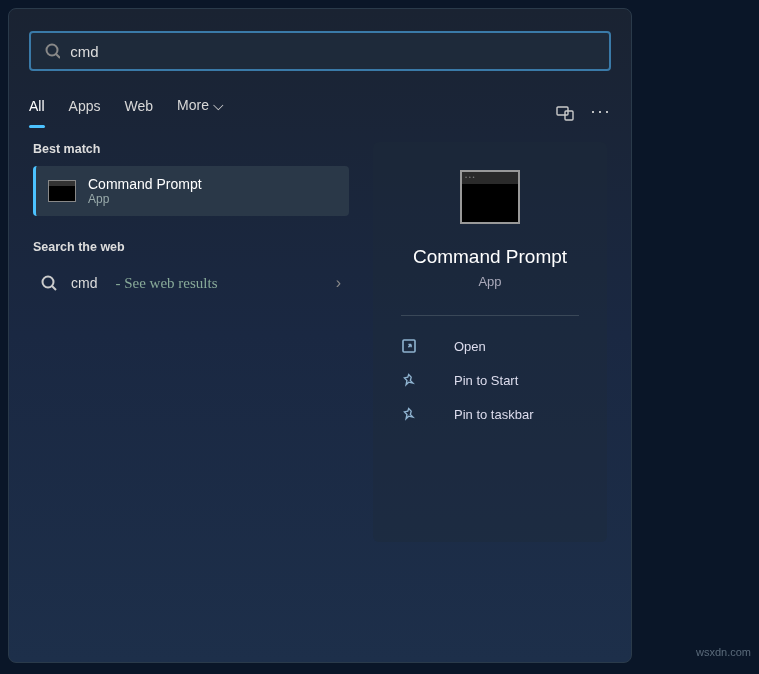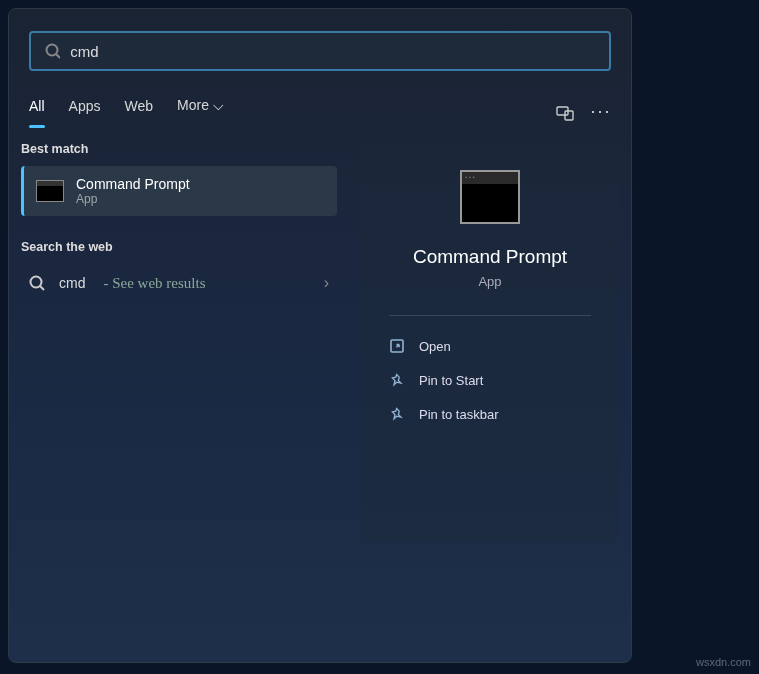--- a/index.html
+++ b/index.html
@@ -8,21 +8,21 @@
 .search-bar { margin: 22px 20px 0 20px; height: 40px; background: #1e2a3a; border: 2px solid #3a7aa8; border-radius: 4px; display: flex; align-items: center; padding: 0 14px; }
 .search-bar svg { width: 16px; height: 16px; stroke: #888; fill: none; stroke-width: 2; margin-right: 10px; }
 .search-bar input { background: transparent; border: none; outline: none; color: #ddd; font-size: 15px; width: 100%; }
 .tabs { display: flex; align-items: flex-end; margin: 18px 20px 0 20px; gap: 0; }
 .tab { color: #d8d8d8; font-size: 14px; padding: 8px 0; margin-right: 24px; cursor: pointer; position: relative; }
 .tab.active { color: #fff; }
 .tab.active::after { content: ""; position: absolute; left: 0; bottom: -6px; width: 100%; height: 3px; background: #4cc2ff; border-radius: 2px; }
 .tab-chevron { display: inline-block; margin-left: 4px; }
 .tab-spacer { flex: 1; }
 .tab-icon-btn { color: #d8d8d8; margin-left: 16px; cursor: pointer; display: flex; align-items: center; }
-.content { display: flex; margin-top: 20px; padding: 0 12px; gap: 24px; }
+.content { display: flex; margin-top: 20px; padding: 0 24px; gap: 24px; }
 .left-col { width: 316px; }
 .section-label { color: #ddd; font-size: 12.5px; font-weight: 600; margin-bottom: 10px; }
 .best-match-item { background: #2a3848; border-left: 3px solid #4cc2ff; border-radius: 4px; display: flex; align-items: center; padding: 10px 12px; margin-bottom: 24px; cursor: pointer; }
 .cmd-icon { width: 28px; height: 22px; background: #000; border: 1px solid #888; margin-right: 12px; position: relative; }
 .cmd-icon::before { content: ""; position: absolute; top: 0; left: 0; right: 0; height: 5px; background: #333; }
 .bm-text { display: flex; flex-direction: column; }
 .bm-title { color: #fff; font-size: 14px; }
 .bm-sub { color: #9aa; font-size: 12px; }
 .web-item { display: flex; align-items: center; padding: 10px 8px; cursor: pointer; }
 .web-item svg.search { width: 16px; height: 16px; stroke: #ccc; fill: none; stroke-width: 2; margin-right: 14px; }
@@ -30,26 +30,26 @@
 .web-sub { color: #8a9; font-size: 15px; margin-left: 18px; font-family: Liberation Serif, serif; }
 .web-chevron { margin-left: auto; color: #888; }
 .right-col { flex: 1; background: rgba(30,42,58,0.4); border-radius: 6px; padding: 28px 0 20px 0; min-height: 400px; }
 .preview-icon { width: 60px; height: 54px; background: #000; border: 2px solid #999; margin: 0 auto; position: relative; }
 .preview-icon::before { content: ""; position: absolute; top: 0; left: 0; right: 0; height: 12px; background: #2a2a2a; }
 .preview-icon .bar-dots { position:absolute; top:2px; left:3px; color:#777; font-size:6px; }
 .preview-title { color: #fff; font-size: 19px; text-align: center; margin-top: 22px; font-weight: 400; }
 .preview-sub { color: #aab; font-size: 13px; text-align: center; margin-top: 6px; }
 .divider { height: 1px; background: #3a4858; margin: 26px 28px 8px 28px; }
 .action-list { padding: 4px 14px; }
-.action { display: flex; align-items: center; padding: 8px 14px; border-radius: 4px; cursor: pointer; margin: 2px 0; }
+.action { display: flex; align-items: center; padding: 8px 14px; border-radius: 4px; cursor: pointer; margin: 2px 0; gap: 23px; }
 .action.highlight { background: #2f3e52; outline: 2px solid #e02020; outline-offset: -1px; }
 .action svg { width: 16px; height: 16px; stroke: #8fb3d0; fill: none; stroke-width: 1.6; margin-right: 14px; }
 .action-label { color: #dde; font-size: 13px; }
 .dots { font-size: 18px; letter-spacing: 1px; }
-.watermark { position: absolute; bottom: 6px; right: 8px; color: #5a6a7a; font-size: 11px; }
+.watermark { position: absolute; bottom: 16px; right: 8px; color: #5a6a7a; font-size: 11px; }
 </style>
 </head>
 <body>
 
 <div class="window">
 
   <div class="search-bar">
     <svg>
         <circle cx="7" cy="7" r="5.5"></circle>
         <line x1="11" y1="11" x2="15" y2="15"></line>

